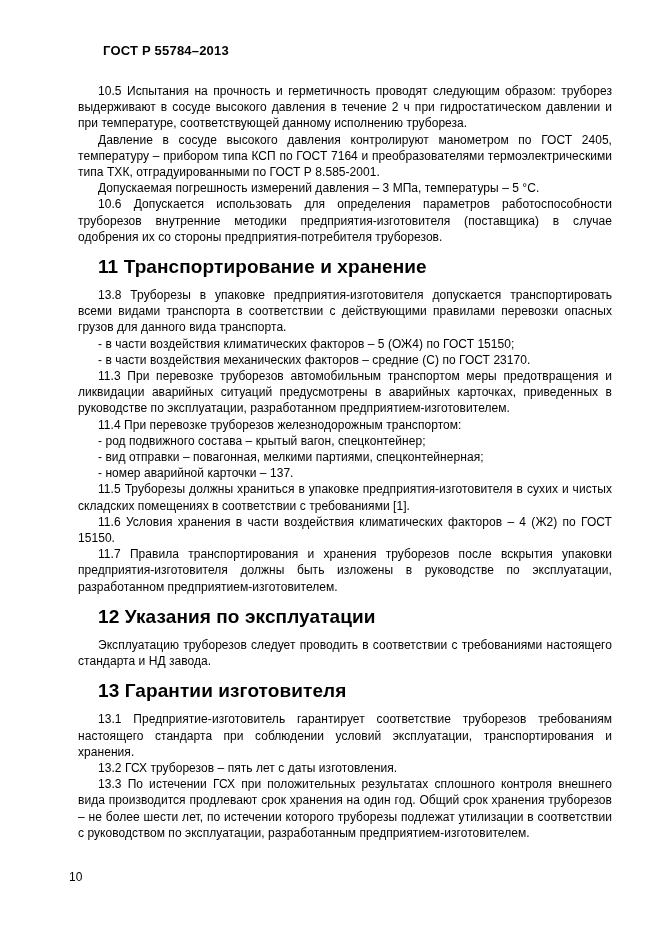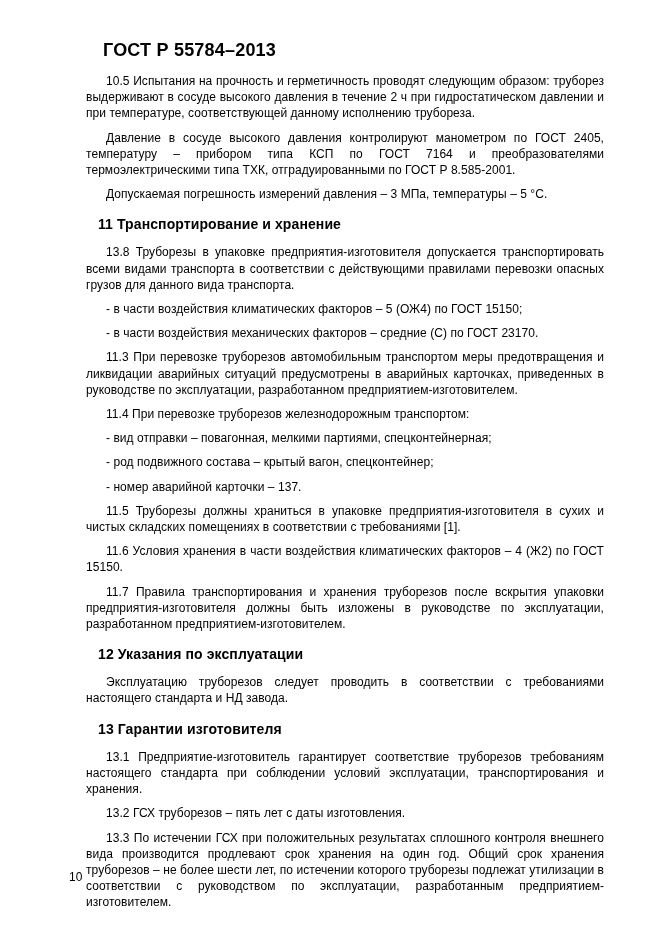--- a/index.html
+++ b/index.html
@@ -24,36 +24,36 @@
     background: #ffffff;
   }
   .content {
     position: absolute;
     top: 42px;
     left: 78px;
     width: 534px;
   }
   .doc-header {
     font-weight: bold;
-    font-size: 18px;
+    font-size: 13px;
     line-height: 17px;
-    margin: 0 0 14px 25px;
+    margin: 0 0 24px 25px;
     letter-spacing: 0.2px;
   }
   .para {
-    margin: 8px;
+    margin: 0;
     font-size: 12px;
     line-height: 16.2px;
     text-align: justify;
     text-indent: 20px;
     letter-spacing: 0.05px;
   }
   .heading {
     font-weight: bold;
-    font-size: 14px;
+    font-size: 19px;
     line-height: 16px;
     margin: 14px 0 12px 0;
     text-indent: 20px;
     letter-spacing: 0.1px;
   }
   .page-number {
     position: absolute;
     left: 69px;
     top: 870px;
     font-size: 12px;
@@ -63,30 +63,31 @@
 </head>
 <body>
 
 <div class="page">
   <div class="content">
     <div class="doc-header">ГОСТ Р 55784–2013</div>
 
     <p class="para">10.5 Испытания на прочность и герметичность проводят следующим образом: труборез выдерживают в сосуде высокого давления в течение 2 ч при гидростатическом давлении и при температуре, соответствующей данному исполнению трубореза.</p>
     <p class="para">Давление в сосуде высокого давления контролируют манометром по ГОСТ 2405, температуру – прибором типа КСП по ГОСТ 7164 и преобразователями термоэлектрическими типа ТХК, отградуированными по ГОСТ Р 8.585-2001.</p>
     <p class="para">Допускаемая погрешность измерений давления – 3 МПа, температуры – 5 °С.</p>
+    <p class="para">10.6 Допускается использовать для определения параметров работоспособности труборезов внутренние методики предприятия-изготовителя (поставщика) в случае одобрения их со стороны предприятия-потребителя труборезов.</p>
 
     <h2 class="heading">11 Транспортирование и хранение</h2>
 
     <p class="para">13.8 Труборезы в упаковке предприятия-изготовителя допускается транспортировать всеми видами транспорта в соответствии с действующими правилами перевозки опасных грузов для данного вида транспорта.</p>
     <p class="para">- в части воздействия климатических факторов – 5 (ОЖ4) по ГОСТ 15150;</p>
     <p class="para">- в части воздействия механических факторов – средние (С) по ГОСТ 23170.</p>
     <p class="para">11.3 При перевозке труборезов автомобильным транспортом меры предотвращения и ликвидации аварийных ситуаций предусмотрены в аварийных карточках, приведенных в руководстве по эксплуатации, разработанном предприятием-изготовителем.</p>
     <p class="para">11.4 При перевозке труборезов железнодорожным транспортом:</p>
+    <p class="para">- род подвижного состава – крытый вагон, спецконтейнер;</p>
     <p class="para">- вид отправки – повагонная, мелкими партиями, спецконтейнерная;</p>
-    <p class="para">- род подвижного состава – крытый вагон, спецконтейнер;</p>
     <p class="para">- номер аварийной карточки – 137.</p>
     <p class="para">11.5 Труборезы должны храниться в упаковке предприятия-изготовителя в сухих и чистых складских помещениях в соответствии с требованиями [1].</p>
     <p class="para">11.6 Условия хранения в части воздействия климатических факторов – 4 (Ж2) по ГОСТ 15150.</p>
     <p class="para">11.7 Правила транспортирования и хранения труборезов после вскрытия упаковки предприятия-изготовителя должны быть изложены в руководстве по эксплуатации, разработанном предприятием-изготовителем.</p>
 
     <h2 class="heading">12 Указания по эксплуатации</h2>
 
     <p class="para">Эксплуатацию труборезов следует проводить в соответствии с требованиями настоящего стандарта и НД завода.</p>
 
     <h2 class="heading">13 Гарантии изготовителя</h2>

